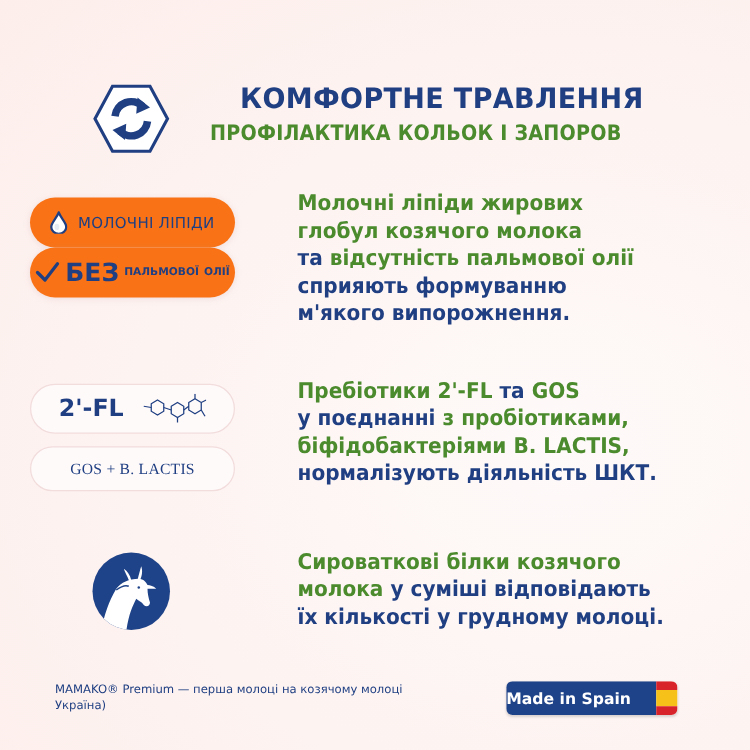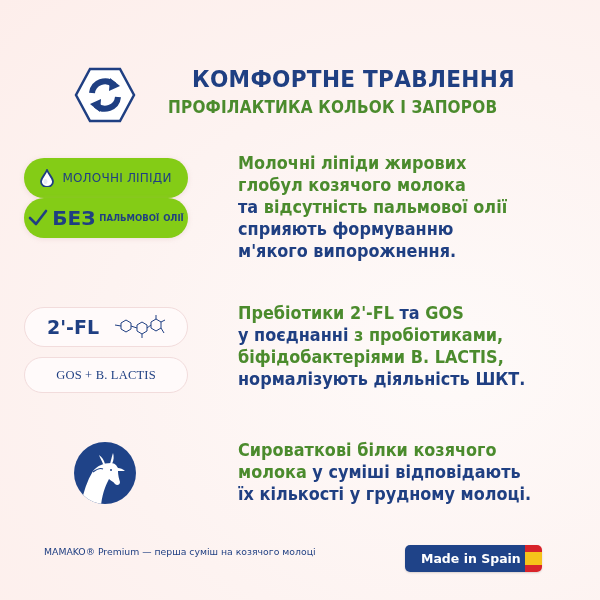--- a/index.html
+++ b/index.html
@@ -5,31 +5,31 @@
   html,body{margin:0;padding:0;}
   body{width:600px;height:600px;overflow:hidden;position:relative;
     background:radial-gradient(ellipse at 75% 60%, #fefaf9 0%, #fdf3f1 55%, #fdeeeb 100%);
     font-family:"DejaVu Sans","Liberation Sans",sans-serif;}
   .abs{position:absolute;}
   .blue{color:#1f3f82;}
   .green{color:#4b8b2d;}
   .hdr-icon{left:74px;top:67px;width:62px;height:56px;}
   .title{left:192px;top:66px;font-size:22.5px;font-weight:bold;color:#1f3f82;letter-spacing:0.3px;white-space:nowrap;transform:scaleX(0.96);transform-origin:left;}
   .subtitle{left:168px;top:97px;font-size:17px;color:#4b8b2d;letter-spacing:0.2px;white-space:nowrap;transform:scaleX(0.9);transform-origin:left;font-weight:bold;}
-  .pill{position:absolute;left:24px;width:164px;height:40px;border-radius:20px;background:#84cc16;
+  .pill{position:absolute;left:24px;width:164px;height:40px;border-radius:20px;background:#f97316;
     box-shadow:0 1px 5px rgba(200,160,160,0.25);display:flex;align-items:center;justify-content:center;box-sizing:border-box;}
   .pill.outline{border:1.5px solid #f2dcdc;box-shadow:none;background:#fffafa;}
   .pill-label{font-size:12px;color:#1f3f82;letter-spacing:0.2px;white-space:nowrap;}
   .bez{font-size:20px;font-weight:bold;color:#1f3f82;margin-left:4px;}
   .bez-sub{font-size:8.5px;color:#1f3f82;line-height:9px;margin-left:4px;font-weight:bold;}
   .fl{font-size:19px;font-weight:bold;color:#1f3f82;margin-right:14px;}
   .para{left:238px;font-size:17.3px;font-weight:bold;line-height:22px;white-space:nowrap;transform:scaleX(0.93);transform-origin:left;}
   .footnote{left:44px;top:546px;font-size:9.3px;line-height:12.5px;color:#1f3f82;white-space:nowrap;}
   .spain{left:405px;top:545px;width:137px;height:27px;border-radius:5px;overflow:hidden;display:flex;box-shadow:0 1px 2px rgba(0,0,0,0.15);}
-  .spain-text{flex:1;background:#1f4388;color:#fff;font-size:12.5px;font-weight:bold;display:flex;align-items:center;padding-left:16px;}
+  .spain-text{flex:1;background:#1f4388;color:#fff;font-size:12.5px;font-weight:bold;display:flex;align-items:center;padding-left:0;}
   .flag{width:17px;display:flex;flex-direction:column;}
   .flag .r{background:#d8232a;height:25%;}
   .flag .y{background:#f6c21a;height:50%;}
   .goat{left:73px;top:441px;width:64px;height:64px;}
 </style>
 </head>
 <body>
 
 <svg class="abs hdr-icon" viewBox="0 0 62 56">
   <polygon points="16,2 46,2 60,28 46,54 16,54 2,28" fill="#fff" stroke="#1f3f82" stroke-width="2.5"></polygon>
@@ -111,21 +111,22 @@
   <div><span class="blue">нормалізують діяльність ШКТ.</span></div>
 </div>
 
 <div class="abs para" style="top:439px;">
   <div><span class="green">Сироваткові білки козячого</span></div>
   <div><span class="green">молока </span><span class="blue">у суміші відповідають</span></div>
   <div><span class="blue">їх кількості у грудному молоці.</span></div>
 </div>
 
 <div class="abs footnote">
-  <div>MAMAKO® Premium — перша суміш на козячого молоці</div>
+  <div>MAMAKO® Premium — перша молоці на козячому молоці</div>
+  <div>Україна)</div>
 </div>
 
 <div class="abs spain">
   <div class="spain-text">Made in Spain</div>
   <div class="flag">
     <div class="r"></div>
       <div class="y"></div>
       <div class="r"></div>
   </div>
 </div>

